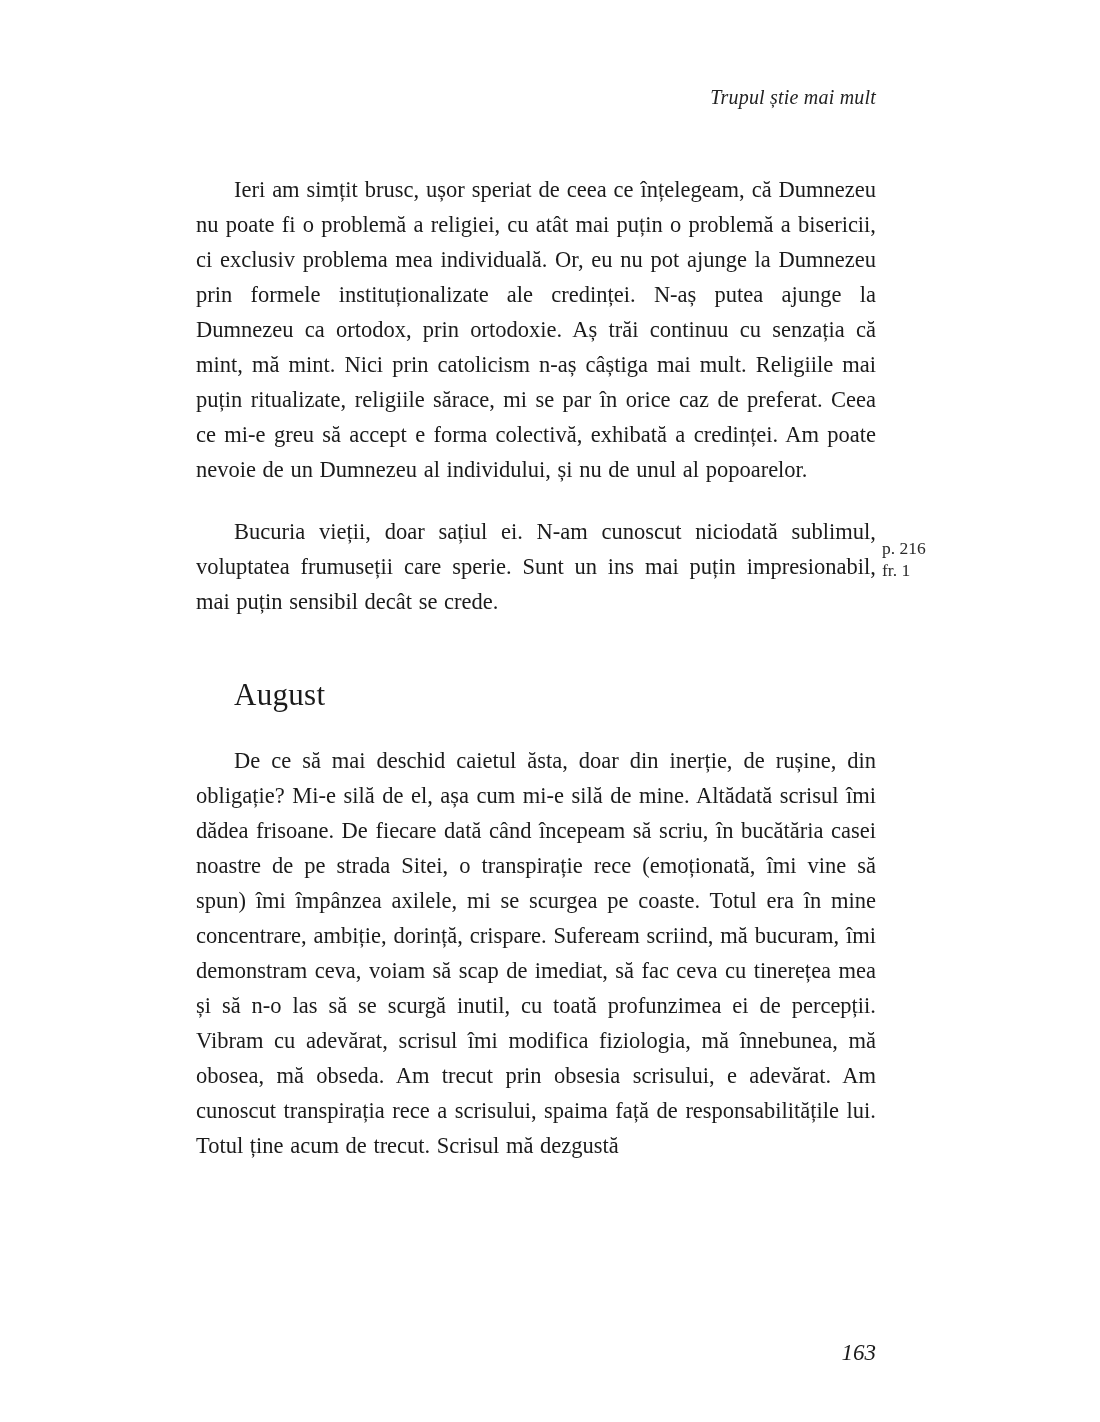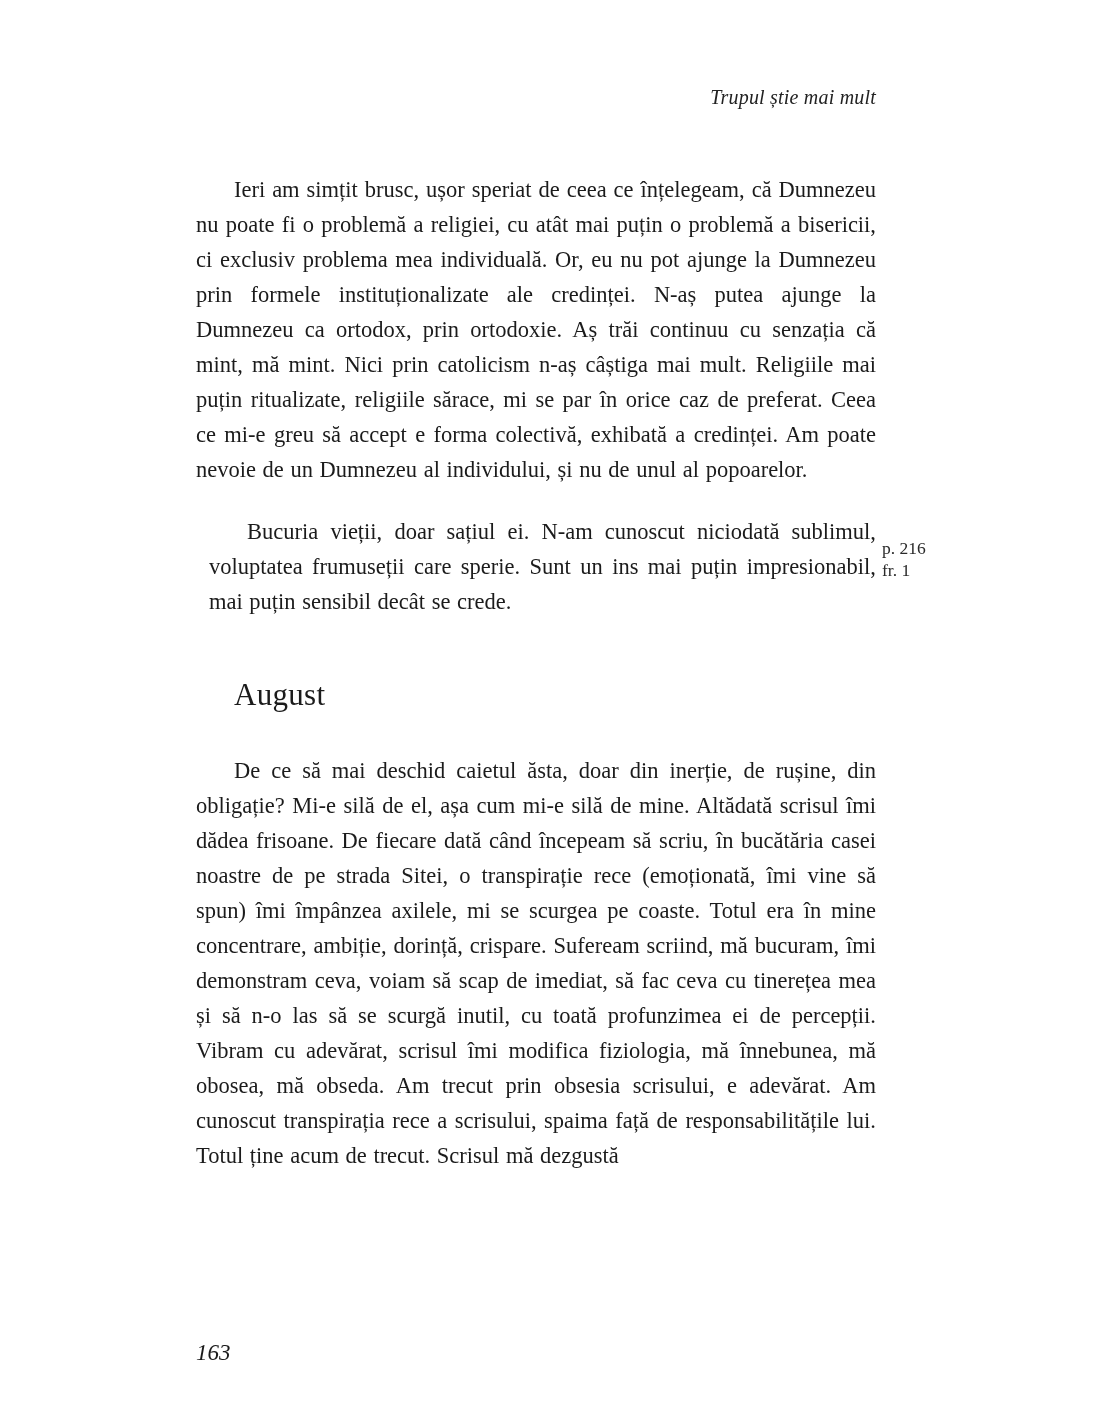--- a/index.html
+++ b/index.html
@@ -38,44 +38,43 @@
     font-size: 22.5px;
     line-height: 35px;
     text-align: justify;
     text-indent: 38px;
     word-spacing: 1px;
     color: #1b1b1b;
     font-family: Liberation Serif, serif;
   }
   .par-gap {
     margin-top: 27px;
-    margin-left: 13px;
   }
   .section-heading {
     font-size: 31px;
     font-weight: normal;
-    margin: 58px 0 40px 38px;
+    margin: 58px 0 30px 38px;
     color: #1b1b1b;
     letter-spacing: 0.3px;
   }
   .margin-note {
     position: absolute;
     left: 882px;
     top: 537px;
     font-size: 17.5px;
     line-height: 22px;
     color: #2a2a2a;
     white-space: nowrap;
   }
   .page-number {
     position: absolute;
     top: 1340px;
     left: 196px;
     width: 680px;
-    text-align: left;
+    text-align: right;
     font-style: italic;
     font-size: 23px;
     color: #1b1b1b;
   }
 </style>
 </head>
 <body>
 
 <div class="page">
 

